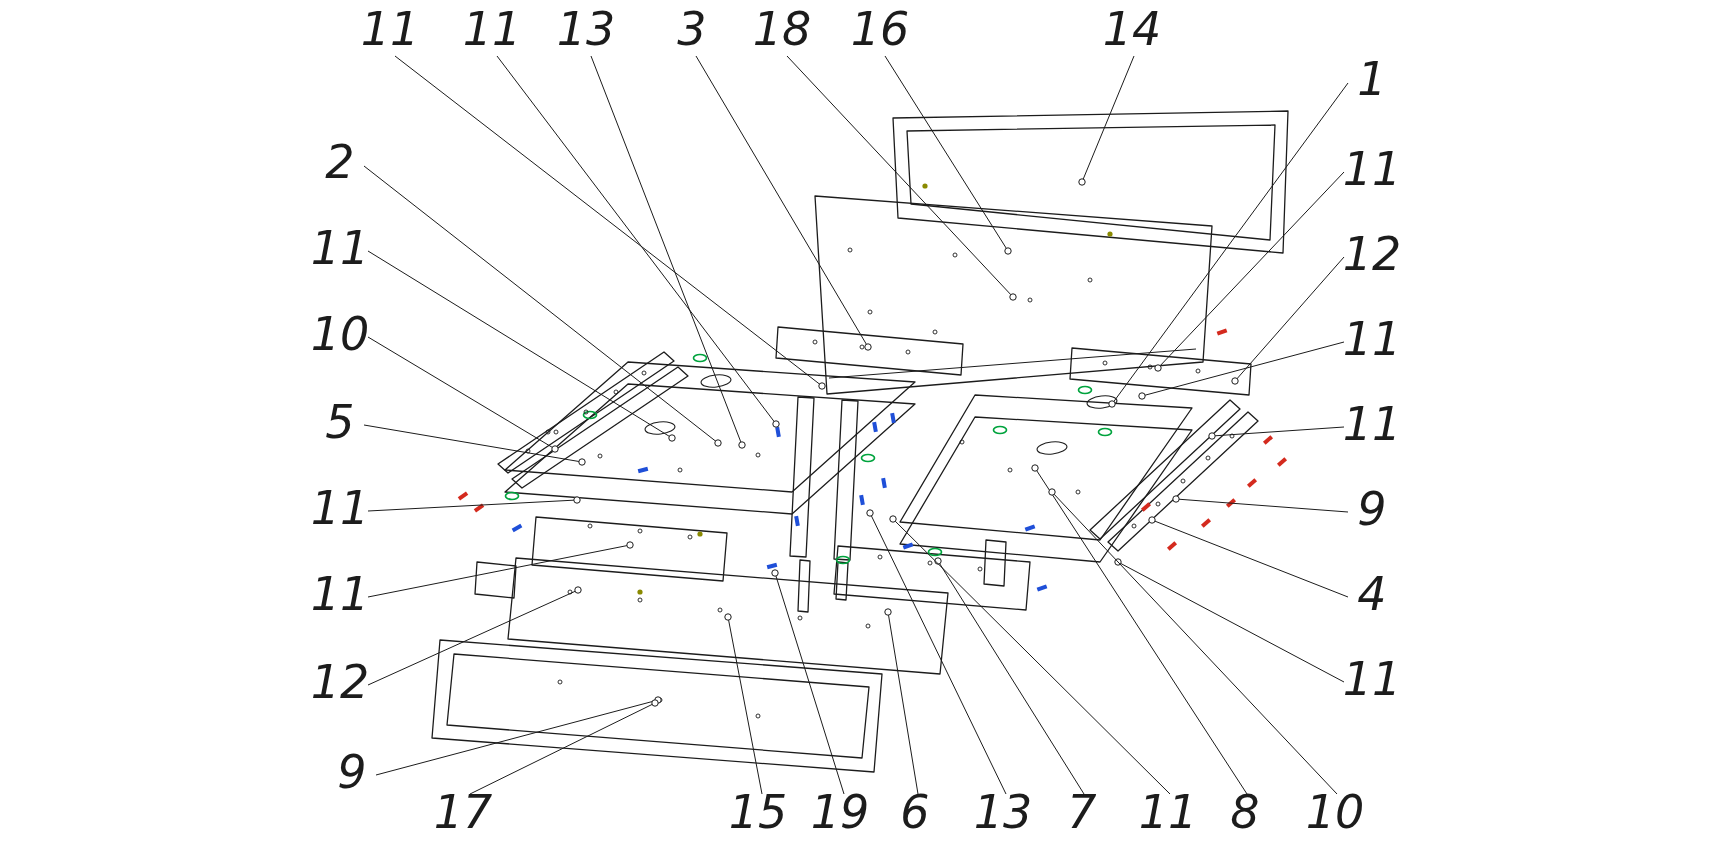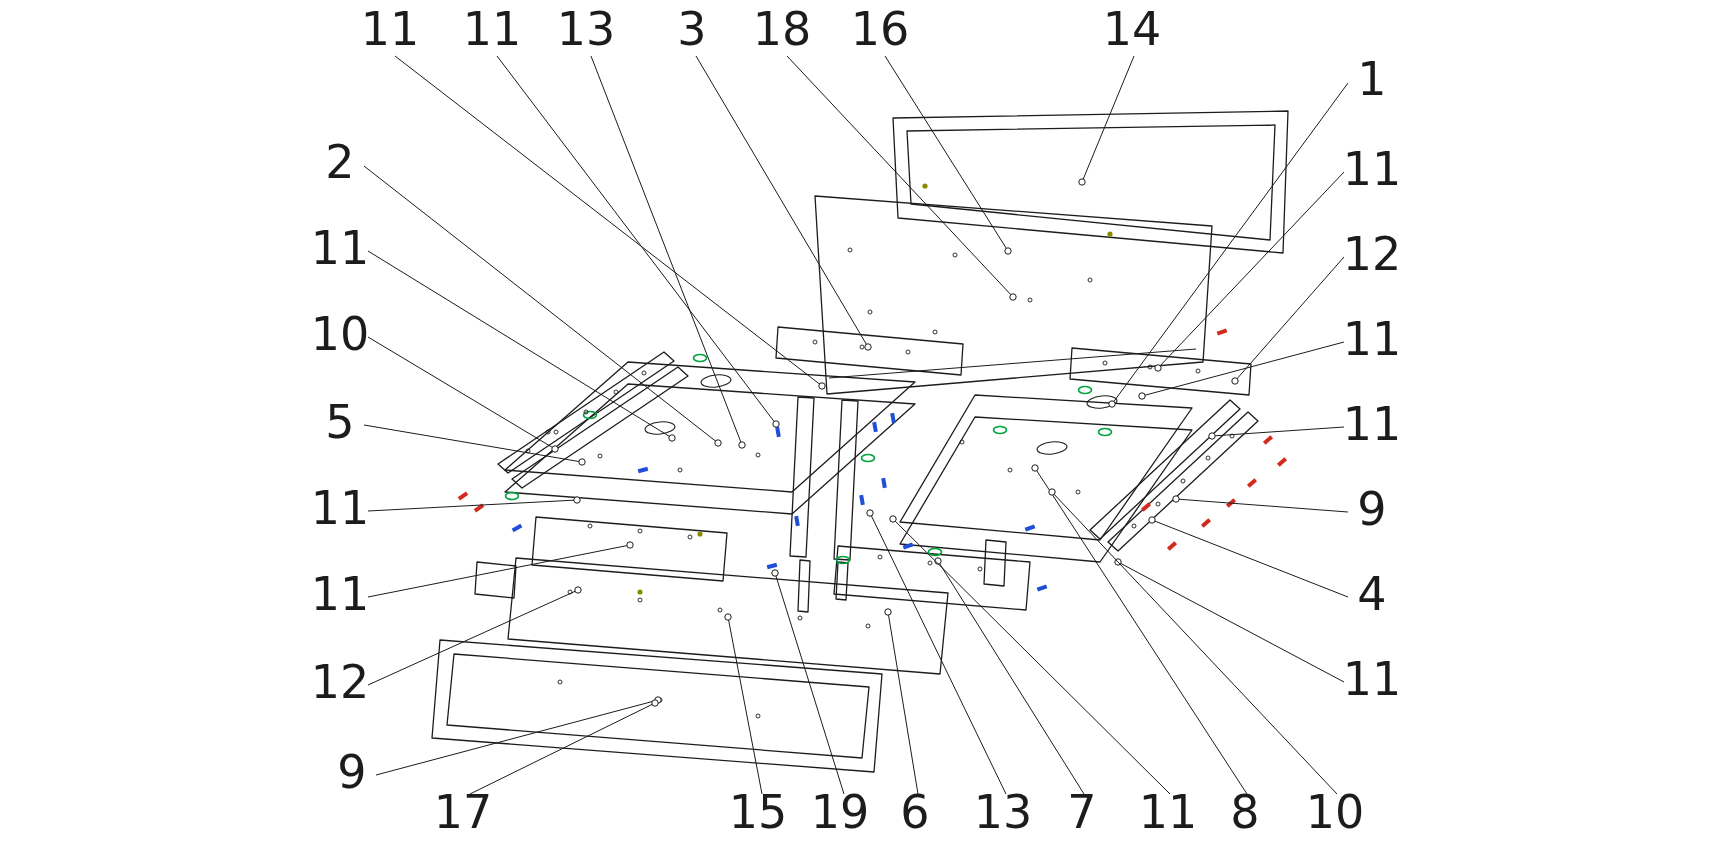--- a/index.html
+++ b/index.html
@@ -1,17 +1,17 @@
 <!DOCTYPE html>
 <html style="--line: #1c1c1c; --bg: #ffffff;"><head>
 <meta charset="utf-8">
 <style>
   :root { --line:#1c1c1c; --bg:#ffffff; }
   html, body { margin:0; padding:0; background:var(--bg); }
-  .canvas { width:1715px; height:842px; position:relative; background:var(--bg); overflow:hidden; }
+  .canvas { width:1715px; height:842px; position:relative; background:var(--bg); overflow:hidden;font-style:italic; }
   svg { display:block; }
   .part { fill:none; stroke:var(--line); stroke-width:1.3; stroke-linejoin:round; }
   .part-line { fill:none; stroke:var(--line); stroke-width:1; }
   .vent { fill:none; stroke:var(--line); stroke-width:1.1; }
   .hole-dot { fill:none; stroke:var(--line); stroke-width:0.9; }
   .leader { stroke:var(--line); stroke-width:1; }
   .leader-dot { fill:#ffffff; stroke:var(--line); stroke-width:1; }
   .callout-label {
     font-family:"DejaVu Sans", sans-serif;
     font-size:46px;

